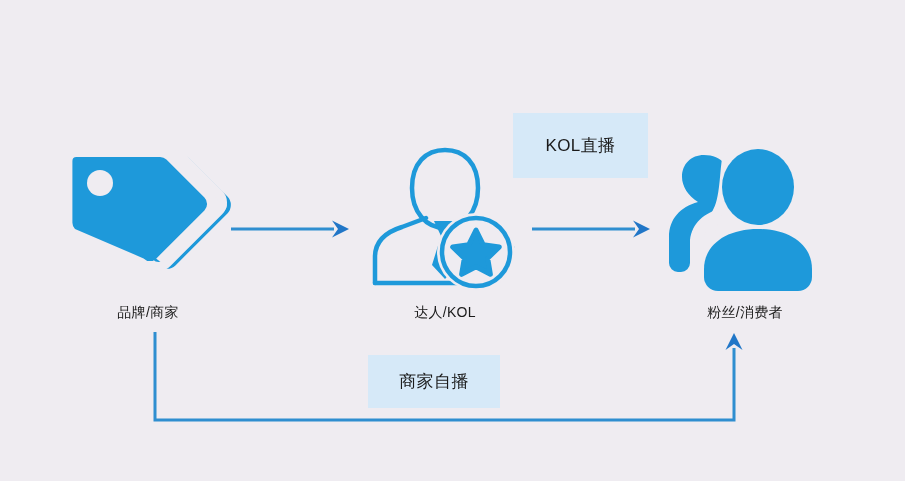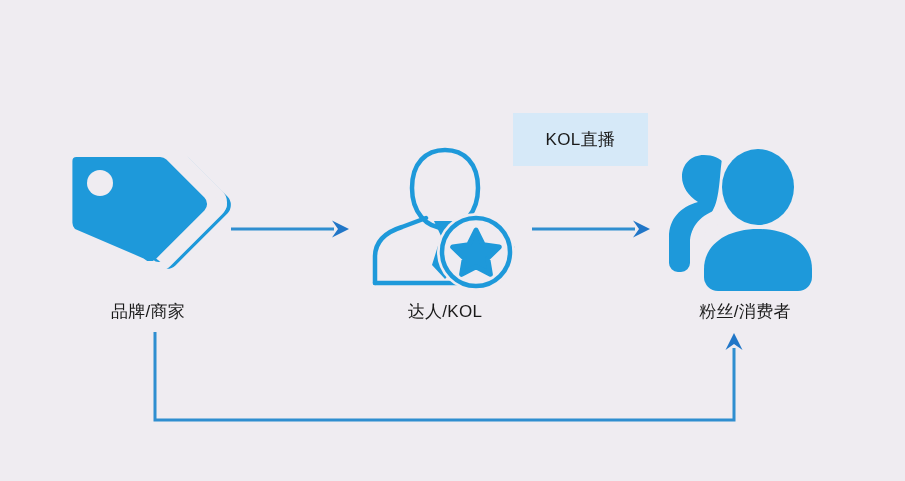--- a/index.html
+++ b/index.html
@@ -29,21 +29,21 @@
   }
   .node-icon {
     position: relative;
     width: 200px;
     height: 160px;
     display: flex;
     align-items: center;
     justify-content: center;
   }
   .node-label {
-    font-size: 17px;
+    font-size: 14px;
     color: #1a1a1a;
     line-height: 24px;
     letter-spacing: 0.3px;
     white-space: nowrap;
   }
 
   #node-brand   { left: 48px;  top: 140px; }
   #node-kol     { left: 345px; top: 140px; }
   #node-fans    { left: 645px; top: 140px; }
 
@@ -52,21 +52,21 @@
     position: absolute;
     background: #d6e9f8;
     display: flex;
     align-items: center;
     justify-content: center;
     font-size: 17px;
     color: #1a1a1a;
     letter-spacing: 0.4px;
     white-space: nowrap;
   }
-  #chip-kol-live      { left: 513px; top: 113px; width: 135px; height: 53px; }
+  #chip-kol-live      { left: 513px; top: 113px; width: 135px; height: 65px; }
   #chip-merchant-live { left: 368px; top: 355px; width: 132px; height: 53px; }
 
   
   .connector { position: absolute; overflow: visible; }
   #arrow-brand-to-kol   { left: 228px; top: 212px; width: 124px; height: 34px; }
   #arrow-kol-to-fans    { left: 529px; top: 212px; width: 124px; height: 34px; }
   #path-merchant-direct { left: 140px; top: 326px; width: 610px; height: 106px; }
 </style>
 </head>
 <body>
@@ -125,20 +125,23 @@
         <path d="M116 85 l7.2 14.6 16.1 2.3 -11.6 11.4 2.7 16 -14.4 -7.6 -14.4 7.6 2.7 -16 -11.6 -11.4 16.1 -2.3 Z" fill="#1e99da" stroke="#1e99da" stroke-width="5" stroke-linejoin="round"></path>
       </svg>
     </div>
     <div class="node-label">达人/KOL</div>
   </div>
 
   <div class="chip" id="chip-kol-live">
     <span>KOL直播</span>
   </div>
 
+  <div class="chip" id="chip-merchant-live">
+    <span>商家自播</span>
+  </div>
 
   <svg class="connector" id="arrow-brand-to-kol" viewBox="0 0 124 34">
     <line x1="3" y1="17" x2="106" y2="17" stroke="#2f8ed0" stroke-width="3"></line>
     <path d="M104 8.5 L121 17 L104 25.5 L110 17 Z" fill="#2176c7"></path>
   </svg>
 
   <svg class="connector" id="arrow-kol-to-fans" viewBox="0 0 124 34">
     <line x1="3" y1="17" x2="106" y2="17" stroke="#2f8ed0" stroke-width="3"></line>
     <path d="M104 8.5 L121 17 L104 25.5 L110 17 Z" fill="#2176c7"></path>
   </svg>

